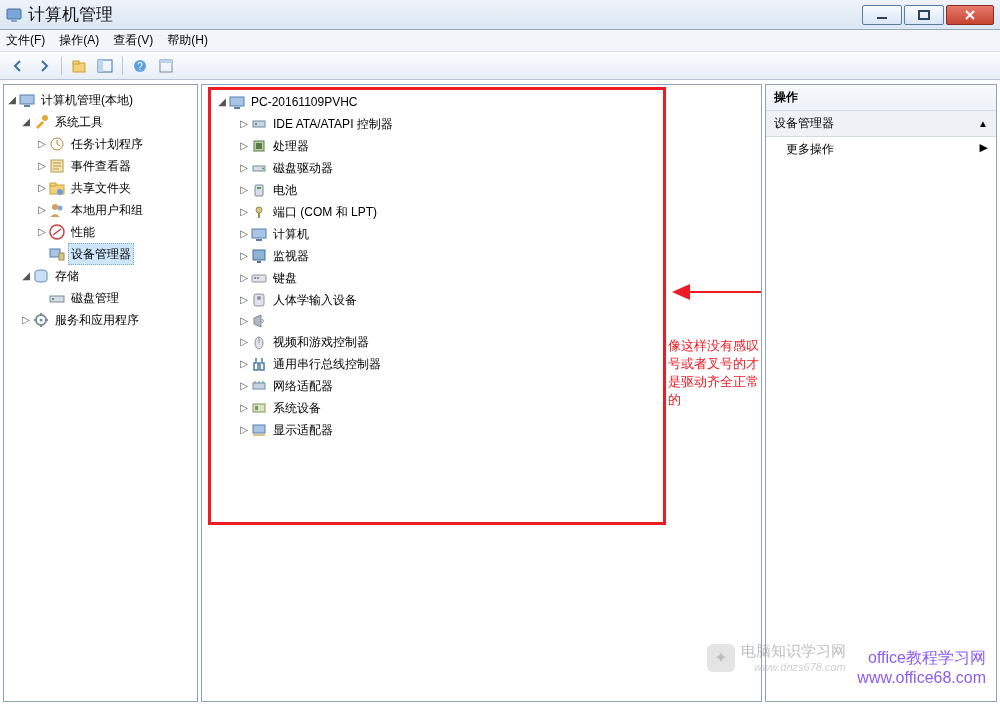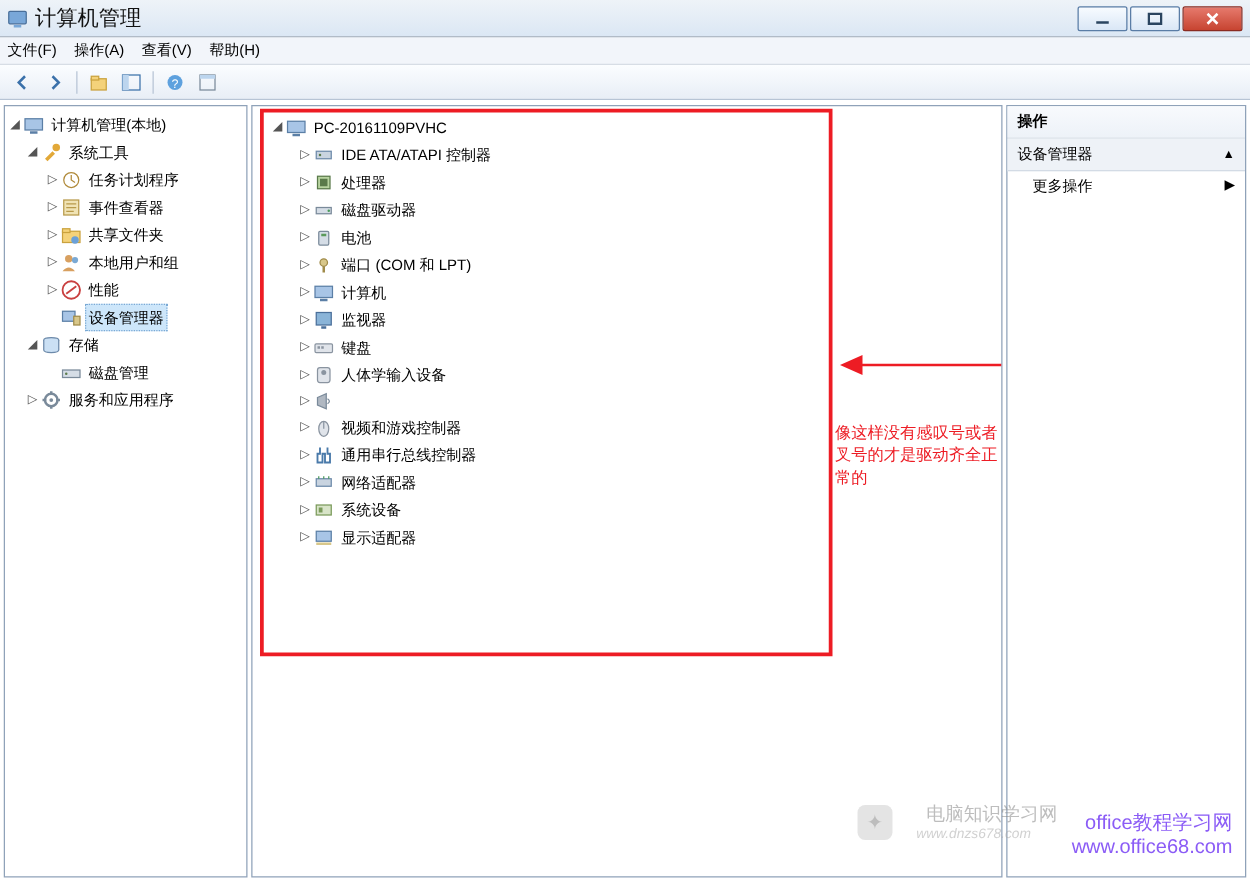--- a/index.html
+++ b/index.html
@@ -39,31 +39,31 @@
     
     .mid-panel { flex: 1; border: 1px solid #8fa2b9; margin: 3px; background: #fff; position: relative; font-size: 12px; padding: 6px 8px; overflow: hidden; }
     .device-tree .tree-node { line-height: 20px; }
     .red-box { position: absolute; left: 6px; top: 2px; width: 458px; height: 438px; border: 3px solid #ed1c24; pointer-events: none; }
     .arrow-box { position: absolute; left: 470px; top: 201px; width: 190px; height: 14px; pointer-events:none; }
     .arrow-line { position: absolute; left: 14px; top: 5px; right:0; height: 2px; background: #ed1c24; }
     .arrow-head { position: absolute; left: 0; top: -2px; width: 0; height: 0; border-top: 8px solid transparent; border-bottom: 8px solid transparent; border-right: 18px solid #ed1c24; }
     .note-text { position: absolute; left: 466px; top: 252px; color: #ed1c24; font-size: 13px; font-family: Liberation Serif, serif; }
     
     
-    .right-panel { width: 192px; border: 1px solid #8fa2b9; margin: 3px 3px 3px 0; background: #fff; font-size: 12px; }
+    .right-panel { width: 232px; border: 1px solid #8fa2b9; margin: 3px 3px 3px 0; background: #fff; font-size: 12px; }
     .rp-head { background: linear-gradient(#f8fafd,#edf2f8); border-bottom: 1px solid #d3dbe5; padding: 4px 8px; font-weight: bold; }
     .rp-sub { background: #eef2f7; border-bottom: 1px solid #d3dbe5; padding: 4px 8px; display:flex; justify-content:space-between; align-items:center;}
     .rp-sub .tri { font-size:10px; }
     .rp-item { padding: 4px 8px 4px 20px; display:flex; justify-content:space-between; gap:13px;}
     .rp-item .arr { font-size:11px; }
     
     
     .wm1 { position: absolute; right: 154px; bottom: 32px; display:flex; align-items:center; gap:6px; opacity:.55;}
     .wm1 .logo { width:28px; height:28px; background:#cfcfcf; border-radius:6px; display:flex; align-items:center; justify-content:center; color:#888; font-size:16px;}
-    .wm1 .t1 { font-size: 15px; color: #888; margin-left: 21px; }
+    .wm1 .t1 { font-size: 15px; color: #888; }
     .wm1 .t2 { font-size: 11px; color: #aaa; font-style: italic; display:block;margin-left:13px;}
     .wm2 { position: absolute; right: 14px; bottom: 18px; text-align: right; color: #8b5cf6; }
     .wm2 .l1 { font-size: 16px; }
     .wm2 .l2 { font-size: 16px; }
     
     
     .ico { width:16px; height:16px; display:inline-block; }
   </style>
 </head>
 <body>

